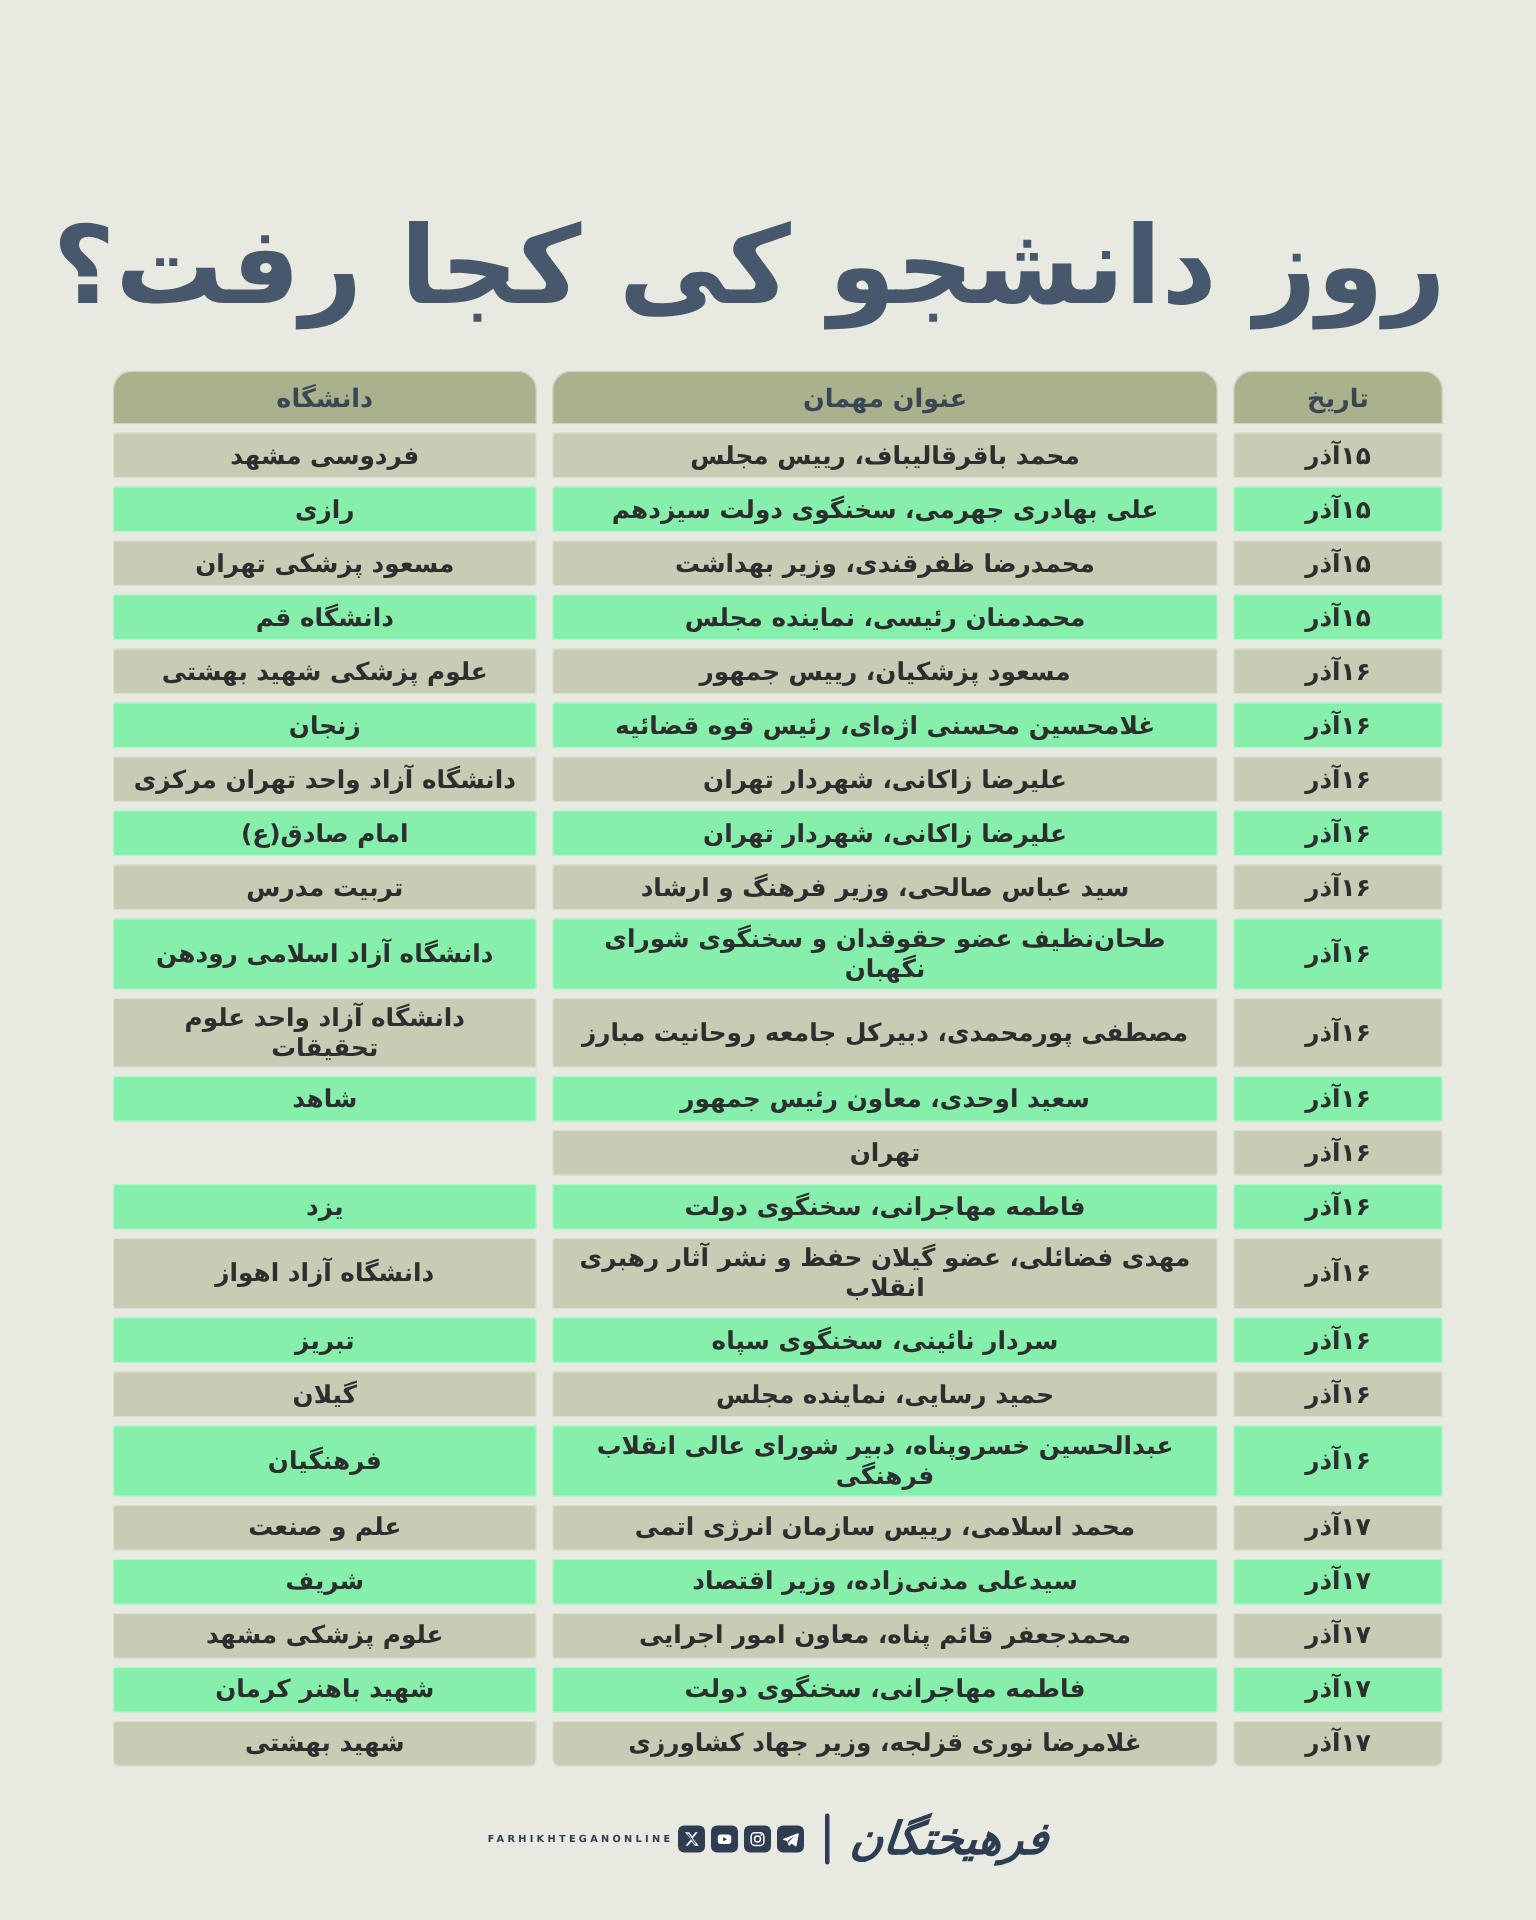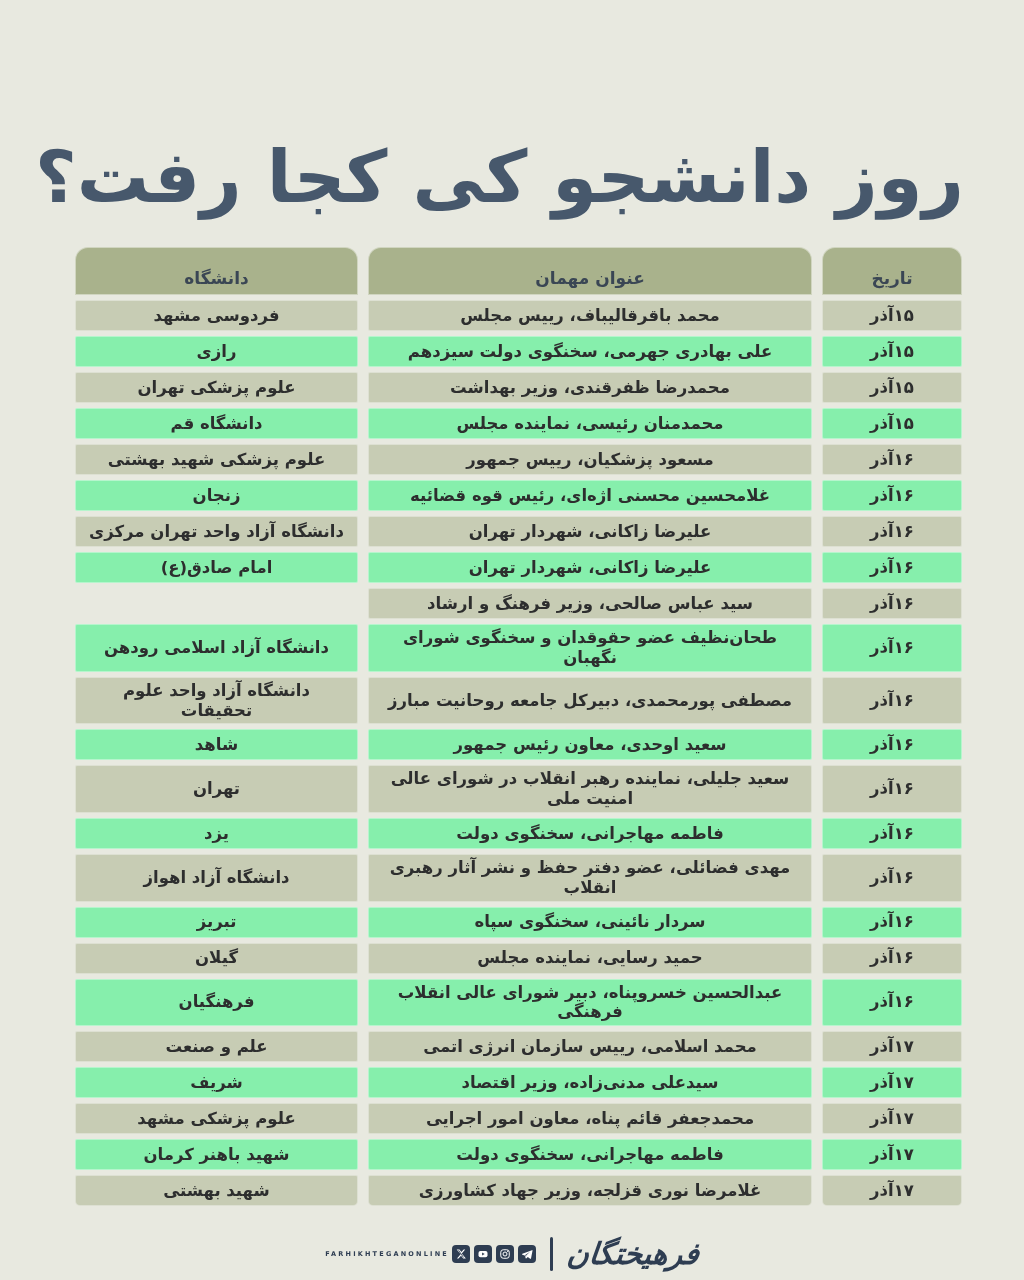--- a/index.html
+++ b/index.html
@@ -36,21 +36,21 @@
     grid-template-columns: 140px 444px 283px; 
     column-gap: 10px;
     margin-bottom: 5px;
   }
   .th {
     background: #a9b28c;
     color: #3a4654;
     font-weight: bold;
     font-size: 17px;
     text-align: center;
-    padding: 20px 8px 6px;
+    padding: 8px 8px 6px;
     border-radius: 13px 13px 0 0;
     border: 1px solid rgba(255,255,255,0.45);
     min-height: 34px;
     display: flex; align-items: center; justify-content: center;
   }
   .td {
     font-size: 16.5px;
     font-weight: bold;
     color: #2d2e2e;
     text-align: center;
@@ -125,21 +125,21 @@
           <div class="td university">فردوسی مشهد</div>
         </div>
         <div class="tr even">
           <div class="td date">۱۵آذر</div>
           <div class="td guest">علی بهادری جهرمی، سخنگوی دولت سیزدهم</div>
           <div class="td university">رازی</div>
         </div>
         <div class="tr odd">
           <div class="td date">۱۵آذر</div>
           <div class="td guest">محمدرضا ظفرقندی، وزیر بهداشت</div>
-          <div class="td university">علوم پزشکی تهران</div>
+          <div class="td university">مسعود پزشکی تهران</div>
         </div>
         <div class="tr even">
           <div class="td date">۱۵آذر</div>
           <div class="td guest">محمدمنان رئیسی، نماینده مجلس</div>
           <div class="td university">دانشگاه قم</div>
         </div>
         <div class="tr odd">
           <div class="td date">۱۶آذر</div>
           <div class="td guest">مسعود پزشکیان، رییس جمهور</div>
           <div class="td university">علوم پزشکی شهید بهشتی</div>
@@ -155,49 +155,49 @@
           <div class="td university">دانشگاه آزاد واحد تهران مرکزی</div>
         </div>
         <div class="tr even">
           <div class="td date">۱۶آذر</div>
           <div class="td guest">علیرضا زاکانی، شهردار تهران</div>
           <div class="td university">امام صادق(ع)</div>
         </div>
         <div class="tr odd">
           <div class="td date">۱۶آذر</div>
           <div class="td guest">سید عباس صالحی، وزیر فرهنگ و ارشاد</div>
+          <div class="td university">تربیت مدرس</div>
         </div>
         <div class="tr even">
           <div class="td date">۱۶آذر</div>
           <div class="td guest">طحان‌نظیف عضو حقوقدان و سخنگوی شورای نگهبان</div>
           <div class="td university">دانشگاه آزاد اسلامی رودهن</div>
         </div>
         <div class="tr odd">
           <div class="td date">۱۶آذر</div>
           <div class="td guest">مصطفی پورمحمدی، دبیرکل جامعه روحانیت مبارز</div>
           <div class="td university">دانشگاه آزاد واحد علوم تحقیقات</div>
         </div>
         <div class="tr even">
           <div class="td date">۱۶آذر</div>
           <div class="td guest">سعید اوحدی، معاون رئیس جمهور</div>
           <div class="td university">شاهد</div>
         </div>
         <div class="tr odd">
           <div class="td date">۱۶آذر</div>
-          <div class="td guest">سعید جلیلی، نماینده رهبر انقلاب در شورای عالی امنیت ملی</div>
           <div class="td university">تهران</div>
         </div>
         <div class="tr even">
           <div class="td date">۱۶آذر</div>
           <div class="td guest">فاطمه مهاجرانی، سخنگوی دولت</div>
           <div class="td university">یزد</div>
         </div>
         <div class="tr odd">
           <div class="td date">۱۶آذر</div>
-          <div class="td guest">مهدی فضائلی، عضو دفتر حفظ و نشر آثار رهبری انقلاب</div>
+          <div class="td guest">مهدی فضائلی، عضو گیلان حفظ و نشر آثار رهبری انقلاب</div>
           <div class="td university">دانشگاه آزاد اهواز</div>
         </div>
         <div class="tr even">
           <div class="td date">۱۶آذر</div>
           <div class="td guest">سردار نائینی، سخنگوی سپاه</div>
           <div class="td university">تبریز</div>
         </div>
         <div class="tr odd">
           <div class="td date">۱۶آذر</div>
           <div class="td guest">حمید رسایی، نماینده مجلس</div>

